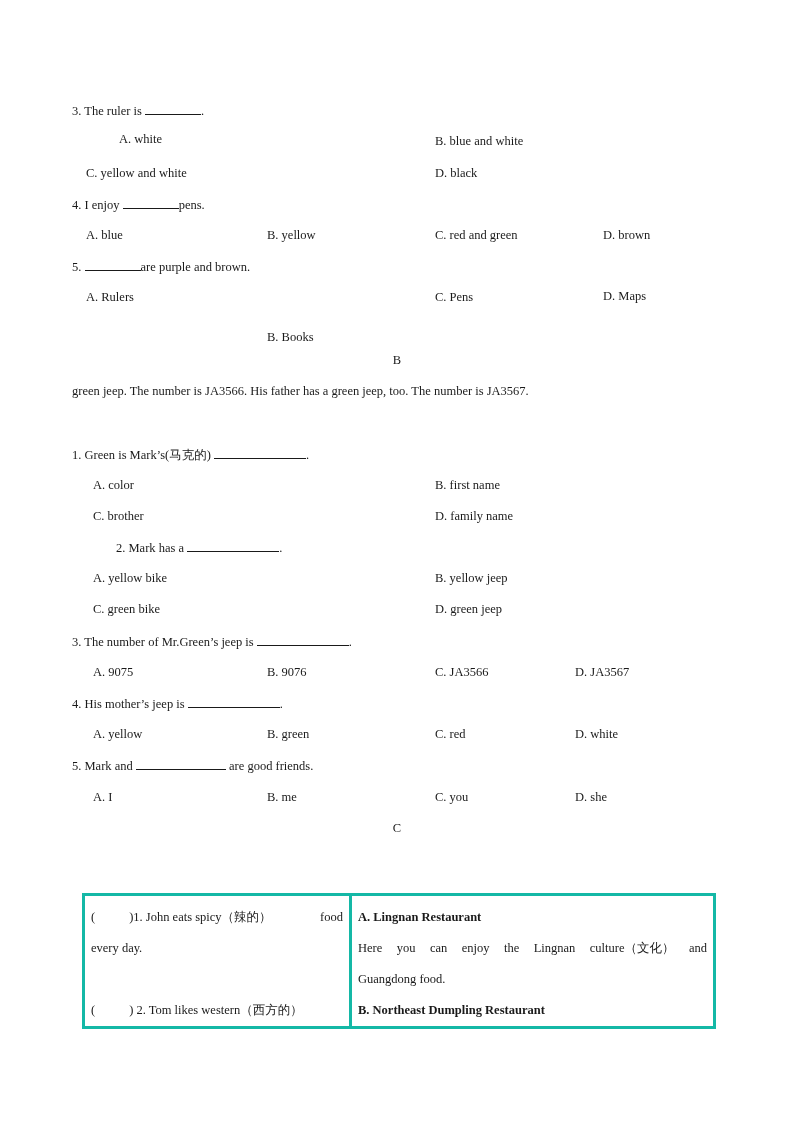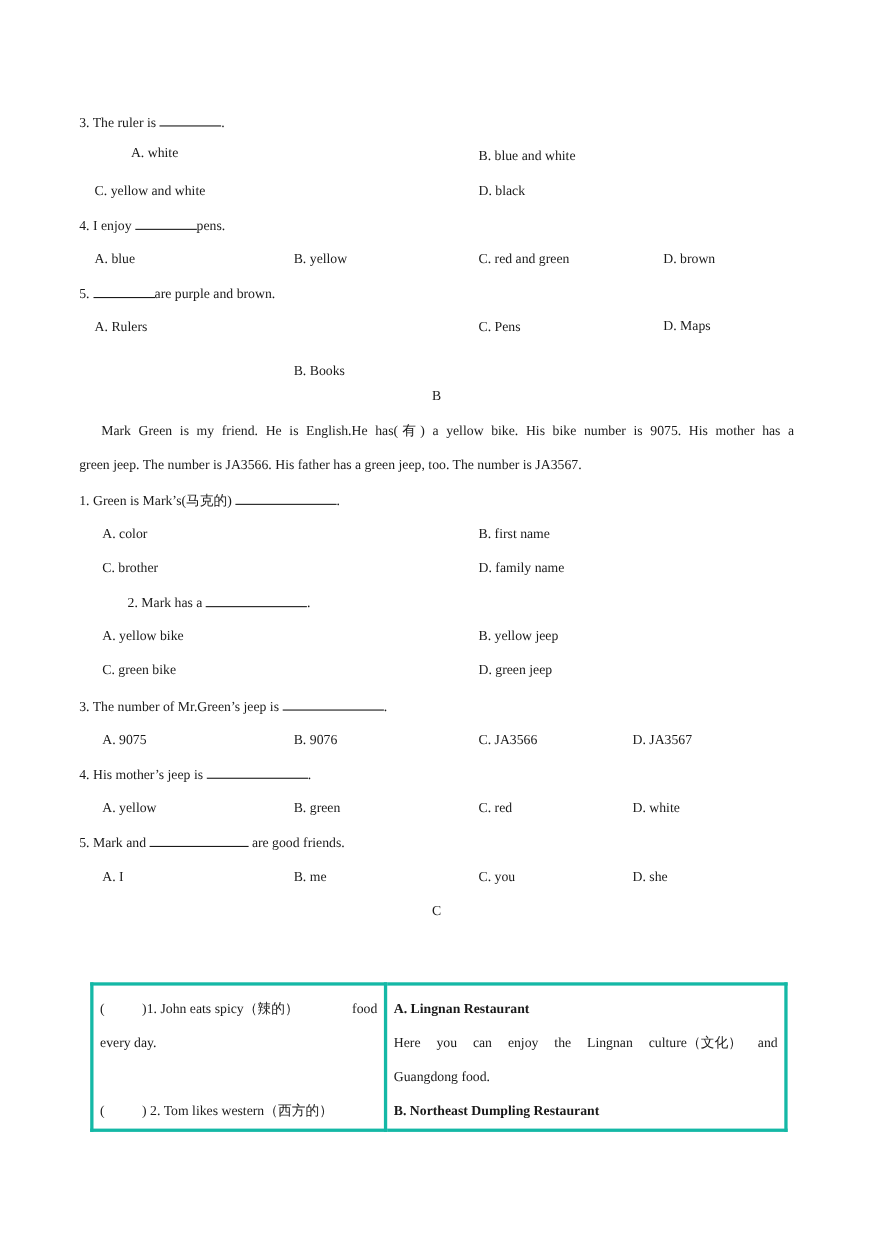--- a/index.html
+++ b/index.html
@@ -51,21 +51,20 @@
   <span>5.</span>
   <span class="blank" style="width:56px;"></span><span>are purple and brown.</span>
 </div>
 <div class="line" style="left:86px; top:289px;"><span>A.</span> <span>Rulers</span></div>
 <div class="line" style="left:267px; top:289px;margin-top:40px;"><span>B.</span> <span>Books</span></div>
 <div class="line" style="left:435px; top:289px;"><span>C.</span> <span>Pens</span></div>
 <div class="line" style="left:603px; top:288px;"><span>D.</span> <span>Maps</span></div>
 
 <div class="line center" style="top:352px;">B</div>
 <div class="para" style="top:376px;">
-  <div style="white-space:nowrap; text-align:justify; text-align-last:justify;"><span class="indent"></span><span>Mark Green is my friend. He is English.He  has(有) a yellow  bike.  His bike  number is 9075.  His  mother has a</span></div>
   <div style="white-space:nowrap;">green jeep.  The number is JA3566. His  father has a green jeep,  too. The number is JA3567.</div>
 </div>
 
 <div class="line" style="left:72px; top:446px;">
   <span>1.</span>
   <span>Green is Mark’s(马克的)</span>
   <span class="blank" style="width:92px;"></span><span>.</span>
 </div>
 <div class="line" style="left:93px; top:477px;"><span>A.</span> <span>color</span></div>
 <div class="line" style="left:435px; top:477px;"><span>B.</span> <span>first name</span></div>

